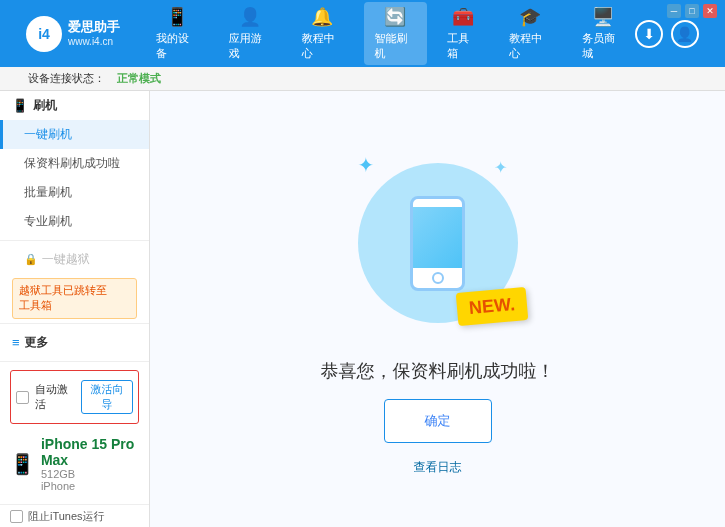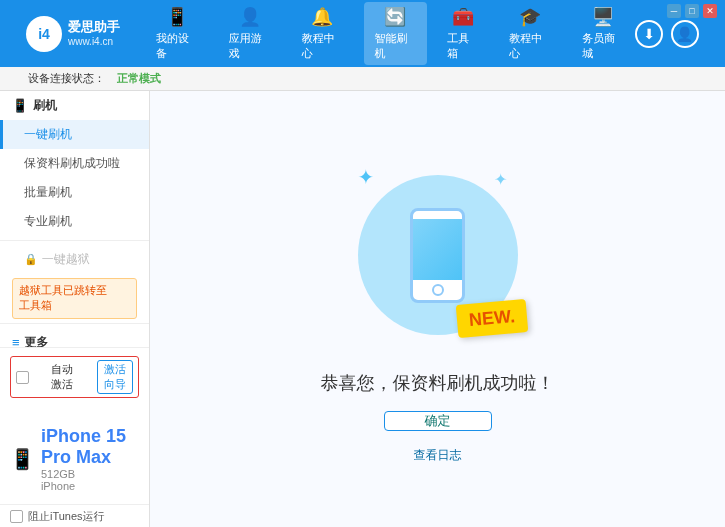--- a/index.html
+++ b/index.html
@@ -258,24 +258,24 @@
       color: #81d4fa;
     }
 
     
     .success-message {
       font-size: 18px;
       color: #333;
       font-weight: normal;
     }
     .confirm-btn {
-      padding: 0 40px;
+      padding: 12px 40px;
       background: white;
       border: 1px solid #1a8fe8;
-      color: #0f766e;
+      color: #3b82f6;
       border-radius: 4px;
       font-size: 13px;
       cursor: pointer;
     }
     .log-link {
       font-size: 12px;
       color: #0369a1;
       cursor: pointer;
       text-decoration: none;
     }
@@ -294,25 +294,25 @@
     }
 
     
     .sidebar-bottom {
       padding: 8px 10px;
       border-top: 1px solid #eee;
     }
     .auto-activate-row {
       display: flex;
       align-items: center;
-      gap: 22px;
-      margin-bottom: 24px;
+      gap: 6px;
+      margin-bottom: 8px;
       border: 1.5px solid #e53935;
       border-radius: 3px;
-      padding: 3px 5px;
+      padding: 9px 5px;
     }
     .checkbox {
       width: 13px;
       height: 13px;
       border: 1px solid #aaa;
       background: white;
       border-radius: 2px;
       cursor: pointer;
       flex-shrink: 0;
     }
@@ -338,23 +338,23 @@
     }
     .phone-small-icon {
       color: #1a8fe8;
       font-size: 20px;
     }
     .device-details {
       font-size: 11px;
       color: #333;
     }
     .device-name {
-      font-size: 18px;
+      font-size: 14px;
       font-weight: bold;
-      color: #3b82f6;
+      color: #15803d;
     }
     .device-sub {
       color: #888;
     }
     .itunes-bar {
       display: flex;
       align-items: center;
       padding: 4px 10px;
       font-size: 11px;
       color: #555;

